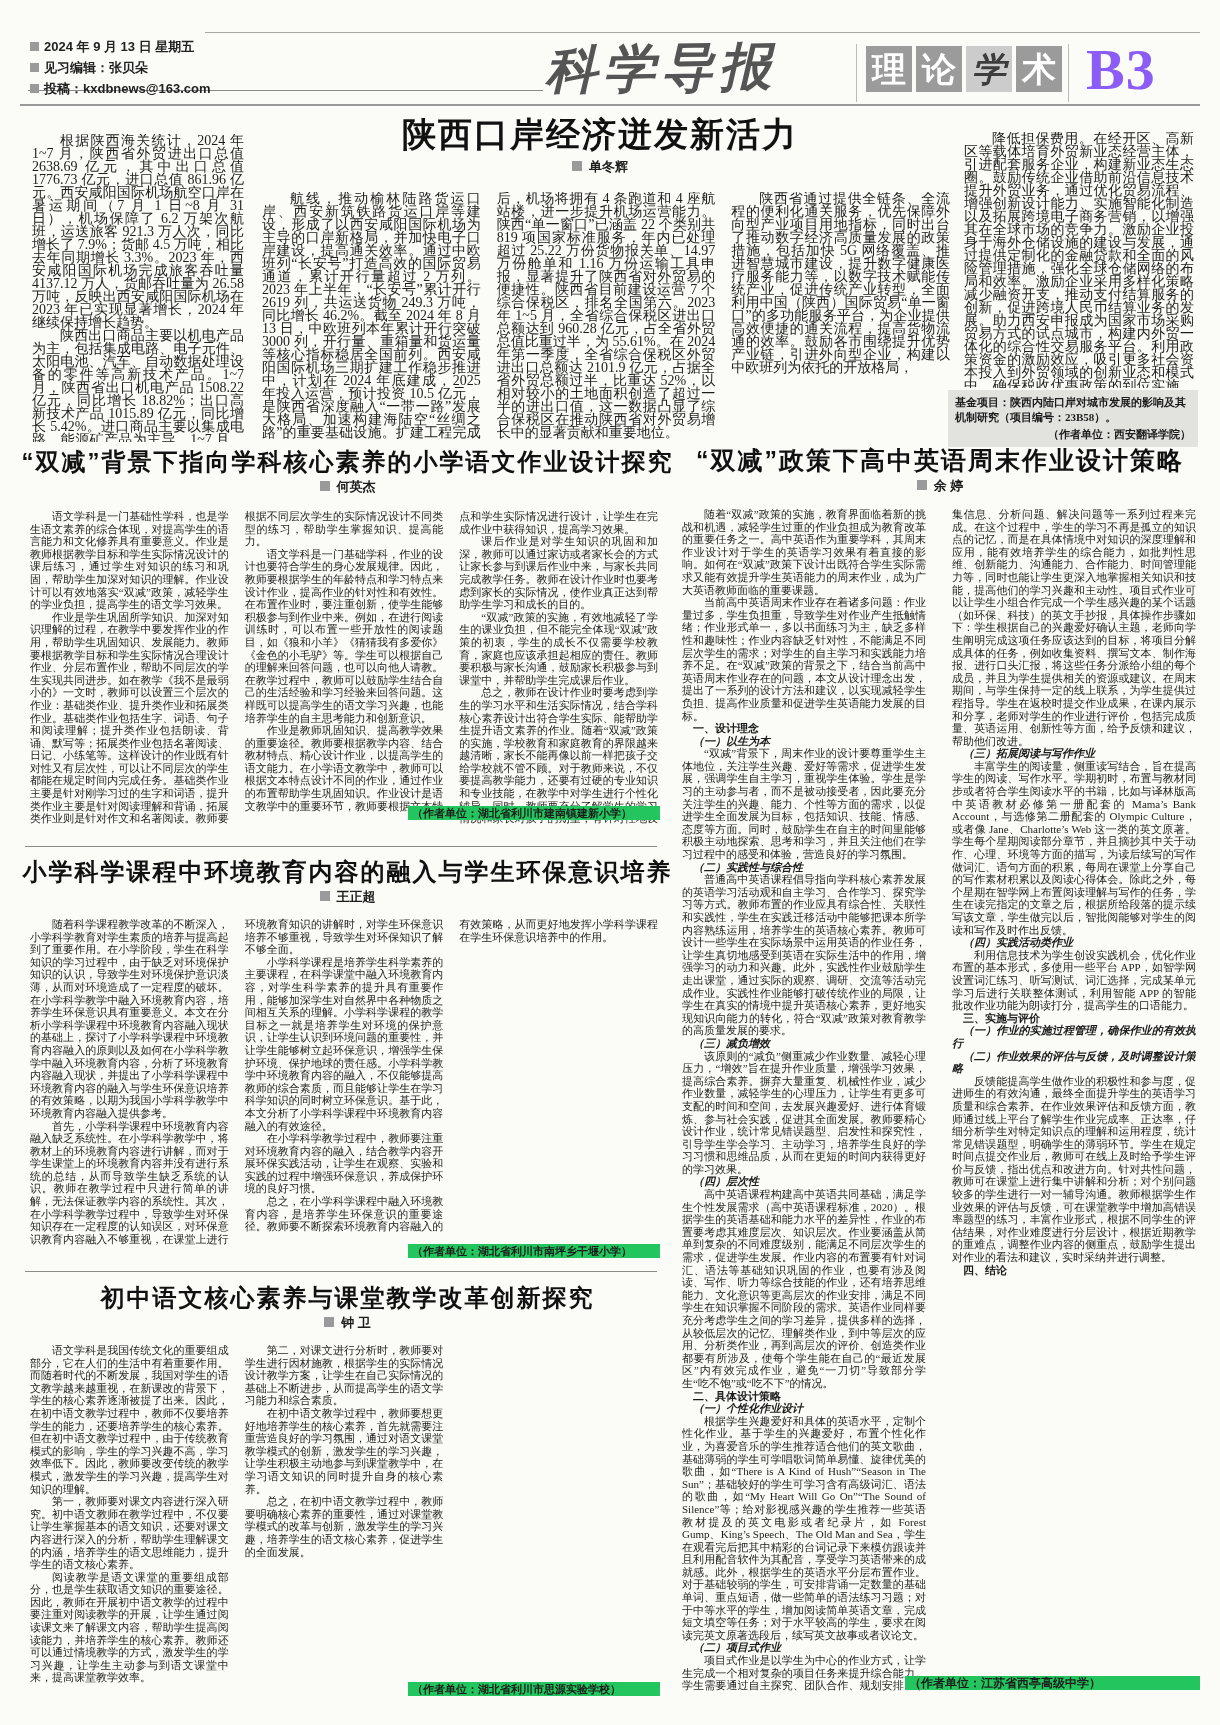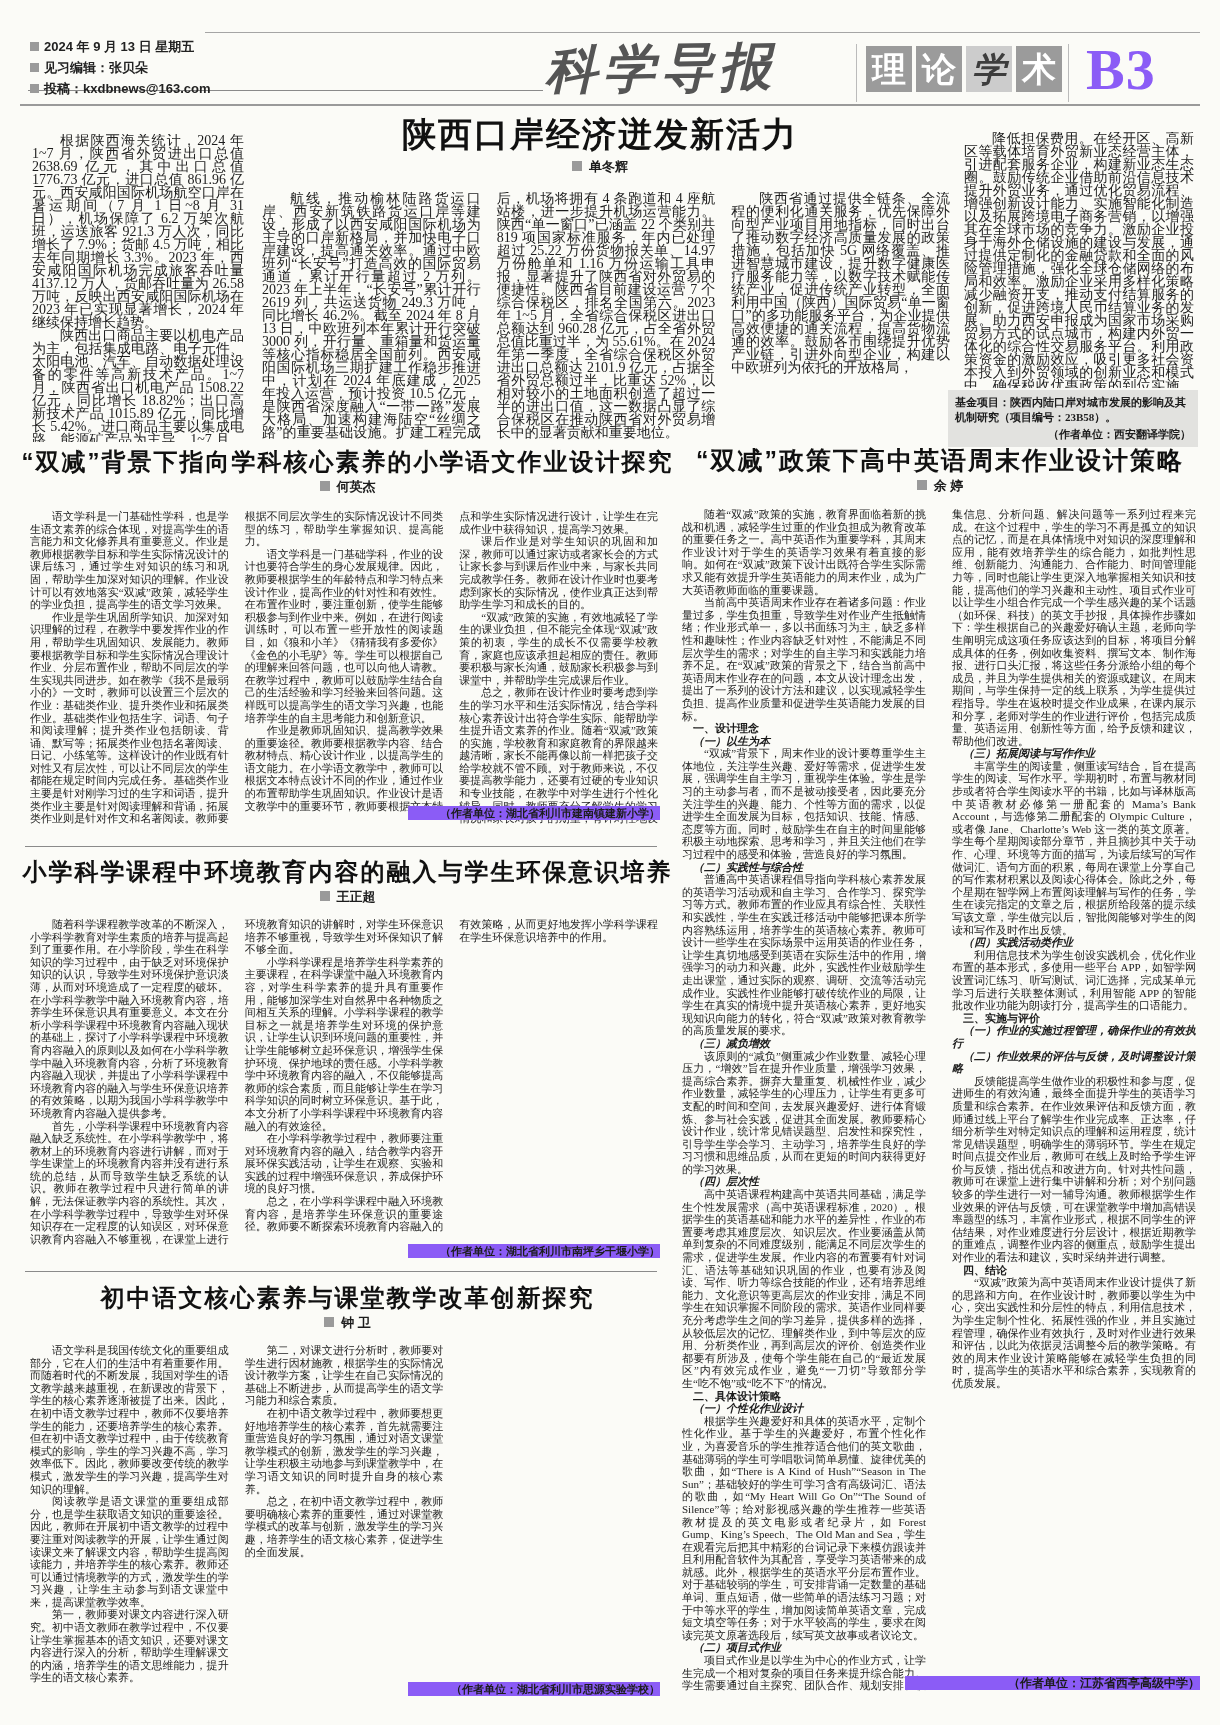--- a/index.html
+++ b/index.html
@@ -24,21 +24,21 @@
   .byline{text-align:center;font-size:13px;font-weight:bold;font-family:"Liberation Sans",sans-serif;}
   .byline .bsq{display:inline-block;width:10px;height:10px;background:#9a9a9a;margin-right:7px;}
   
   .bodytext{font-size:14px;line-height:13px;text-align:justify;overflow:hidden;}
   .bodytext.small{font-size:11px;line-height:12.6px;}
   .cols3{column-count:3;column-gap:16px;column-fill:auto;}
   .cols2{column-count:2;column-gap:26px;column-fill:auto;}
   .para{text-indent:2em;margin:0;}
   .bh1{font-weight:bold;text-indent:1em;font-family:"Liberation Sans",sans-serif;margin:0;}
   .bh2{font-weight:bold;text-indent:1em;font-style:italic;margin:0;}
-  .aff{position:absolute;font-weight:bold;font-size:11px;line-height:14px;text-align:right;background:#8b5cf6;padding-left:4px;}
+  .aff{position:absolute;font-weight:bold;font-size:11px;line-height:14px;text-align:left;background:#22c55e;padding-left:4px;}
   .fundbox{position:absolute;background:#e2e2df;padding:5px 7px;font-size:11px;line-height:15px;font-weight:bold;}
   .fundbox .fa{text-align:right;margin-top:2px;}
 </style>
 </head>
 <body>
 
 <div class="page">
 
   <div class="rule" style="left:205px;top:32px;width:995px;height:1px;background:#a5a5a5;"></div>
   <div class="rule" style="left:28px;top:90px;width:515px;height:1px;"></div>
@@ -117,22 +117,22 @@
   <div class="aff" style="left:408px;top:1244px;width:248px;">（作者单位：湖北省利川市南坪乡干堰小学）</div>
 
   <div class="rule" style="left:25px;top:1271px;width:632px;height:1px;"></div>
 
   <div class="abs" style="left:20px;top:1282px;width:655px;">
     <div class="atitle" style="font-size:24px;">初中语文核心素养与课堂教学改革创新探究</div>
     <div class="byline"><span class="bsq"></span><span>钟 卫</span></div>
   </div>
   <div class="abs bodytext small cols3" style="left:30px;top:1344px;width:628px;height:352px;">
       <div class="para">语文学科是我国传统文化的重要组成部分，它在人们的生活中有着重要作用。而随着时代的不断发展，我国对学生的语文教学越来越重视，在新课改的背景下，学生的核心素养逐渐被提了出来。因此，在初中语文教学过程中，教师不仅要培养学生的能力，还要培养学生的核心素养。但在初中语文教学过程中，由于传统教育模式的影响，学生的学习兴趣不高，学习效率低下。因此，教师要改变传统的教学模式，激发学生的学习兴趣，提高学生对知识的理解。</div>
+      <div class="para">第一，教师要对课文内容进行深入研究。初中语文教师在教学过程中，不仅要让学生掌握基本的语文知识，还要对课文内容进行深入的分析，帮助学生理解课文的内涵，培养学生的语文思维能力，提升学生的语文核心素养。</div>
       <div class="para">阅读教学是语文课堂的重要组成部分，也是学生获取语文知识的重要途径。因此，教师在开展初中语文教学的过程中要注重对阅读教学的开展，让学生通过阅读课文来了解课文内容，帮助学生提高阅读能力，并培养学生的核心素养。教师还可以通过情境教学的方式，激发学生的学习兴趣，让学生主动参与到语文课堂中来，提高课堂教学效率。</div>
-      <div class="para">第一，教师要对课文内容进行深入研究。初中语文教师在教学过程中，不仅要让学生掌握基本的语文知识，还要对课文内容进行深入的分析，帮助学生理解课文的内涵，培养学生的语文思维能力，提升学生的语文核心素养。</div>
       <div class="para">第二，对课文进行分析时，教师要对学生进行因材施教，根据学生的实际情况设计教学方案，让学生在自己实际情况的基础上不断进步，从而提高学生的语文学习能力和综合素质。</div>
       <div class="para">在初中语文教学过程中，教师要想更好地培养学生的核心素养，首先就需要注重营造良好的学习氛围，通过对语文课堂教学模式的创新，激发学生的学习兴趣，让学生积极主动地参与到课堂教学中，在学习语文知识的同时提升自身的核心素养。</div>
       <div class="para">总之，在初中语文教学过程中，教师要明确核心素养的重要性，通过对课堂教学模式的改革与创新，激发学生的学习兴趣，培养学生的语文核心素养，促进学生的全面发展。</div>
     </div>
   <div class="aff" style="left:408px;top:1682px;width:248px;">（作者单位：湖北省利川市思源实验学校）</div>
 
   <div class="abs" style="left:682px;top:444px;width:516px;">
     <div class="atitle" style="font-size:25px;">“双减”政策下高中英语周末作业设计策略</div>
     <div class="byline"><span class="bsq"></span><span>余 婷</span></div>
   </div>
@@ -155,17 +155,16 @@
       <div class="para">项目式作业是以学生为中心的作业方式，让学生完成一个相对复杂的项目任务来提升综合能力。学生需要通过自主探究、团队合作、规划安排、收集信息、分析问题、解决问题等一系列过程来完成。在这个过程中，学生的学习不再是孤立的知识点的记忆，而是在具体情境中对知识的深度理解和应用，能有效培养学生的综合能力，如批判性思维、创新能力、沟通能力、合作能力、时间管理能力等，同时也能让学生更深入地掌握相关知识和技能，提高他们的学习兴趣和主动性。项目式作业可以让学生小组合作完成一个学生感兴趣的某个话题（如环保、科技）的英文手抄报，具体操作步骤如下：学生根据自己的兴趣爱好确认主题，老师向学生阐明完成这项任务应该达到的目标，将项目分解成具体的任务，例如收集资料、撰写文本、制作海报、进行口头汇报，将这些任务分派给小组的每个成员，并且为学生提供相关的资源或建议。在周末期间，与学生保持一定的线上联系，为学生提供过程指导。学生在返校时提交作业成果，在课内展示和分享，老师对学生的作业进行评价，包括完成质量、英语运用、创新性等方面，给予反馈和建议，帮助他们改进。</div>
       <div class="bh2">（三）拓展阅读与写作作业</div>
       <div class="para">丰富学生的阅读量，侧重读写结合，旨在提高学生的阅读、写作水平。学期初时，布置与教材同步或者符合学生阅读水平的书籍，比如与译林版高中英语教材必修第一册配套的 Mama’s Bank Account，与选修第二册配套的 Olympic Culture，或者像 Jane、Charlotte’s Web 这一类的英文原著。学生每个星期阅读部分章节，并且摘抄其中关于动作、心理、环境等方面的描写，为读后续写的写作做词汇、语句方面的积累，每周在课堂上分享自己的写作素材积累以及阅读心得体会。除此之外，每个星期在智学网上布置阅读理解与写作的任务，学生在读完指定的文章之后，根据所给段落的提示续写该文章，学生做完以后，智批阅能够对学生的阅读和写作及时作出反馈。</div>
       <div class="bh2">（四）实践活动类作业</div>
       <div class="para">利用信息技术为学生创设实践机会，优化作业布置的基本形式，多使用一些平台 APP，如智学网设置词汇练习、听写测试、词汇选择，完成某单元学习后进行关联整体测试，利用智能 APP 的智能批改作业功能为朗读打分，提高学生的口语能力。</div>
       <div class="bh1">三、实施与评价</div>
       <div class="bh2">（一）作业的实施过程管理，确保作业的有效执行</div>
       <div class="bh2">（二）作业效果的评估与反馈，及时调整设计策略</div>
       <div class="para">反馈能提高学生做作业的积极性和参与度，促进师生的有效沟通，最终全面提升学生的英语学习质量和综合素养。在作业效果评估和反馈方面，教师通过线上平台了解学生作业完成率、正达率，仔细分析学生对特定知识点的理解和运用程度，统计常见错误题型，明确学生的薄弱环节。学生在规定时间点提交作业后，教师可在线上及时给予学生评价与反馈，指出优点和改进方向。针对共性问题，教师可在课堂上进行集中讲解和分析；对个别问题较多的学生进行一对一辅导沟通。教师根据学生作业效果的评估与反馈，可在课堂教学中增加高错误率题型的练习，丰富作业形式，根据不同学生的评估结果，对作业难度进行分层设计，根据近期教学的重难点，调整作业内容的侧重点，鼓励学生提出对作业的看法和建议，实时采纳并进行调整。</div>
       <div class="bh1">四、结论</div>
-      <div class="para">“双减”政策为高中英语周末作业设计提供了新的思路和方向。在作业设计时，教师要以学生为中心，突出实践性和分层性的特点，利用信息技术，为学生定制个性化、拓展性强的作业，并且实施过程管理，确保作业有效执行，及时对作业进行效果和评估，以此为依据灵活调整今后的教学策略。有效的周末作业设计策略能够在减轻学生负担的同时，提高学生的英语水平和综合素养，实现教育的优质发展。</div>
     </div>
   <div class="aff" style="left:905px;top:1676px;width:291px;font-size:12px;">（作者单位：江苏省西亭高级中学）</div>
 
 </div>
 
 </body></html>

